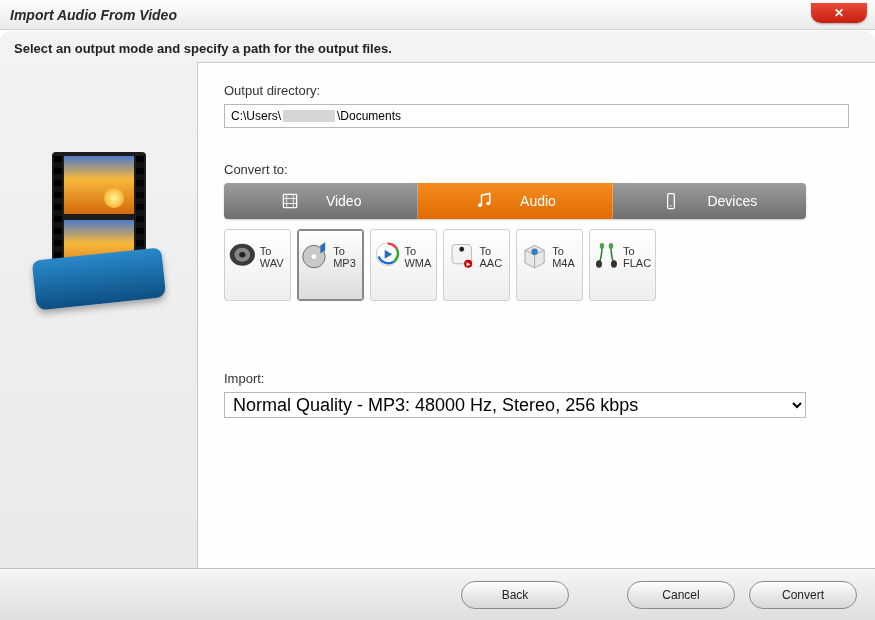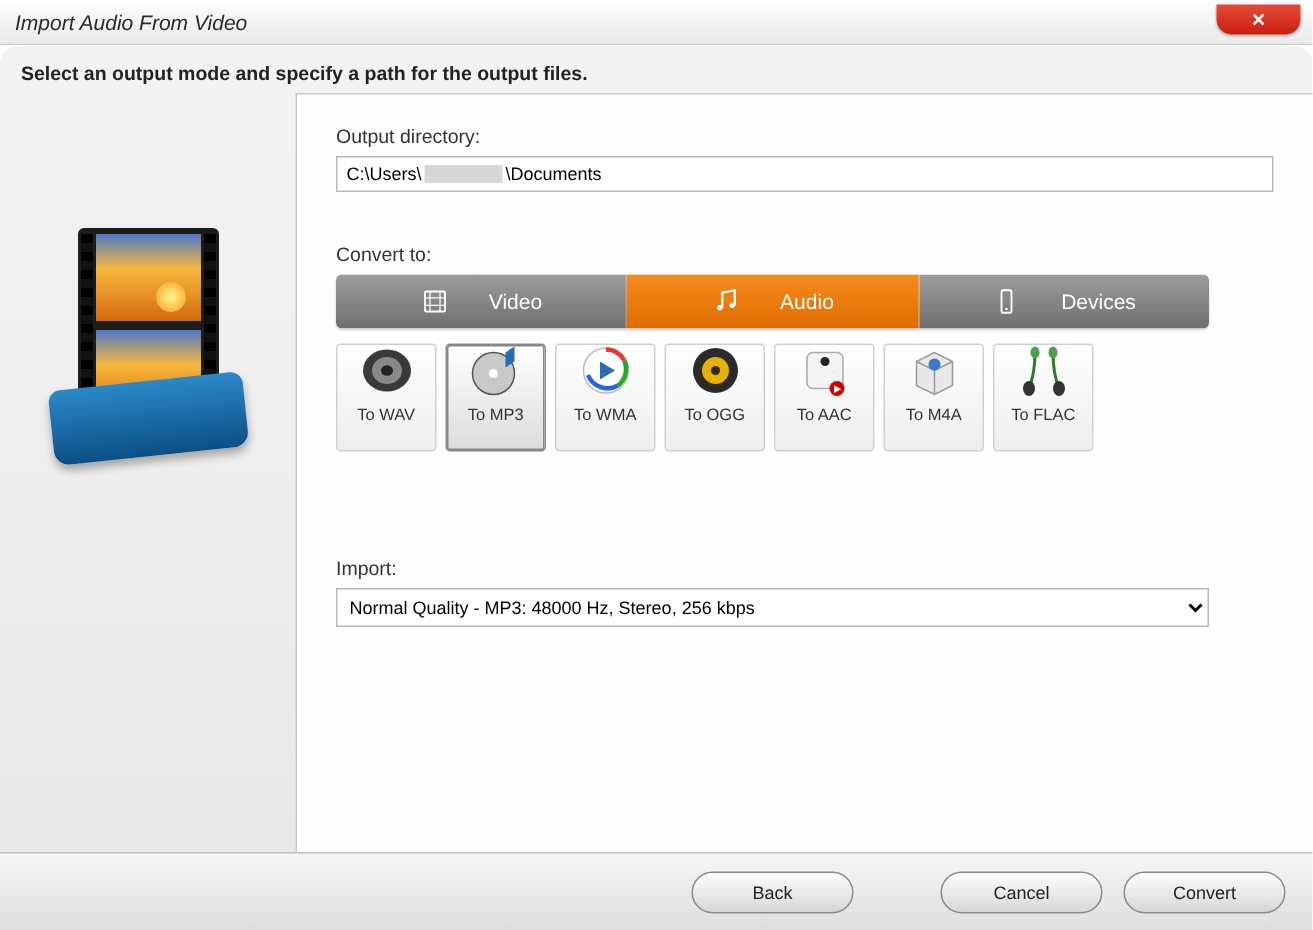--- a/index.html
+++ b/index.html
@@ -22,21 +22,21 @@
   height: 30px;
   background: linear-gradient(to bottom, #fdfdfd, #eaeaea);
   border-bottom: 1px solid #cfcfcf;
   display: flex;
   align-items: center;
   padding: 0 10px;
   position: relative;
 }
 .titlebar-title {
   font-style: italic;
-  font-weight: normal;
+  font-weight: bold;
   font-size: 14px;
   color: #2a2a2a;
 }
 .close-btn {
   position: absolute;
   right: 8px;
   top: 3px;
   width: 56px;
   height: 20px;
   border-radius: 0 0 10px 10px;
@@ -128,32 +128,32 @@
 .tab-gray { background: linear-gradient(to bottom,#9c9c9c,#6f6f6f); }
 .tab-active { background: linear-gradient(to bottom,#f58b1e,#e06b00); }
 .tab svg { width:20px; height:20px; }
 .formats {
   display:flex; gap:6px; margin-top:10px;
 }
 .fmt {
   width:67px; height:72px;
   border:1px solid #cfcfcf; border-radius:3px;
   background: linear-gradient(to bottom,#fff,#eee);
-  display:flex; flex-direction:column; align-items:center; justify-content:flex-end;
+  display:flex; flex-direction:row; align-items:center; justify-content:flex-end;
   padding-bottom:17px; cursor:pointer;
   font-size:11px; color:#333;
   position:relative;
 }
 .fmt.selected { border:1px solid #888; box-shadow:0 0 0 1px #888 inset; background:linear-gradient(to bottom,#fff,#dcdcdc);align-items:center; }
 .fmt-icon { width:44px; height:40px; margin-bottom:4px; display:flex; align-items:center; justify-content:center; }
 .preset-select {
   width:582px; height:26px;
   border:1px solid #b8b8b8;
   background:#fff;
-  font-size:12px;
+  font-size:18px;
   padding:0 4px;
   appearance:auto;
 }
 .footer {
   height: 52px;
   background: linear-gradient(to bottom,#f6f6f6,#dedede);
   border-top:1px solid #c0c0c0;
   display:flex; align-items:center; justify-content:flex-end;
   gap:14px; padding:0 18px;
 }
@@ -265,30 +265,20 @@
                   <path d="M34 13 a14 14 0 0 1 -4 17" stroke="#2a2" stroke-width="3" fill="none"></path>
                   <path d="M30 30 a14 14 0 0 1 -20 -7" stroke="#26d" stroke-width="3" fill="none"></path>
                   <polygon points="18,14 28,20 18,26" fill="#2a6db6"></polygon>
                 </svg>
             </div>
             <span>To WMA</span>
           </div>
           <div class="fmt">
             <div class="fmt-icon">
               <svg viewBox="0 0 44 40">
-                  <circle cx="22" cy="20" r="15" fill="#2a2a2a"></circle>
-                  <circle cx="22" cy="20" r="9" fill="#e8b000"></circle>
-                  <circle cx="22" cy="20" r="3" fill="#2a2a2a"></circle>
-                </svg>
-            </div>
-            <span>To OGG</span>
-          </div>
-          <div class="fmt">
-            <div class="fmt-icon">
-              <svg viewBox="0 0 44 40">
                   <rect x="10" y="8" width="24" height="24" rx="4" fill="#f4f4f4" stroke="#aaa"></rect>
                   <circle cx="22" cy="14" r="3" fill="#222"></circle>
                   <circle cx="30" cy="32" r="5" fill="#c00"></circle>
                   <polygon points="28,30 33,32.5 28,35" fill="#fff"></polygon>
                 </svg>
             </div>
             <span>To AAC</span>
           </div>
           <div class="fmt">
             <div class="fmt-icon">

